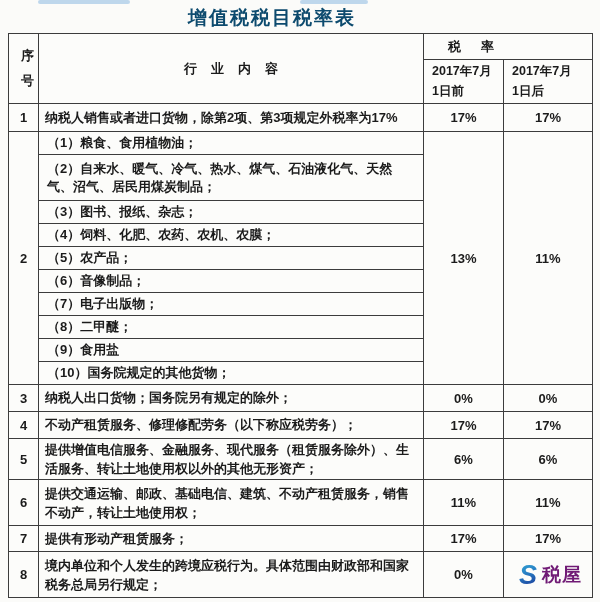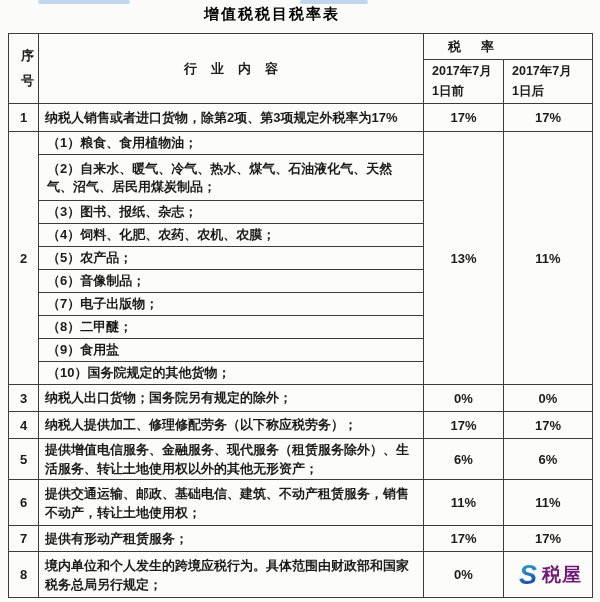--- a/index.html
+++ b/index.html
@@ -15,21 +15,21 @@
   
   .smudge{position:absolute;top:0;height:4px;background:rgba(140,185,225,.55);border-radius:2px;}
   .smudge.a{left:38px;width:92px;}
   .smudge.b{left:300px;width:68px;}
   .watermark-smudge{position:absolute;left:185px;top:349px;width:230px;height:18px;
     background:rgba(205,205,198,.28);border-radius:3px;pointer-events:none;}
 
   .title-bar{position:absolute;top:5px;left:0;width:600px;height:26px;}
   .doc-title{
     position:absolute;left:0;right:56px;text-align:center;
-    font-size:15px;font-weight:bold;letter-spacing:2px;color:#000000;
+    font-size:19px;font-weight:bold;letter-spacing:2px;color:#0c4a6e;
   }
   .doc-credit{
     position:absolute;right:40px;top:4px;
     font-size:13px;font-weight:bold;color:#9e2f26;letter-spacing:2px;
   }
 
   table.rate-table{
     position:absolute;left:8px;top:33px;
     width:584px;border-collapse:collapse;table-layout:fixed;
     background:#fcfcfa;
@@ -155,21 +155,21 @@
       </tr>
 
       <tr class="r-3">
         <td class="no-cell">3</td>
         <td class="content-cell">纳税人出口货物；国务院另有规定的除外；</td>
         <td class="rate-cell">0%</td>
         <td class="rate-cell">0%</td>
       </tr>
       <tr class="r-4">
         <td class="no-cell">4</td>
-        <td class="content-cell">纳税人提供加工、修理修配劳务（以下称应税劳务）；</td>
+        <td class="content-cell">不动产租赁服务、修理修配劳务（以下称应税劳务）；</td>
         <td class="rate-cell">17%</td>
         <td class="rate-cell">17%</td>
       </tr>
       <tr class="r-5">
         <td class="no-cell">5</td>
         <td class="content-cell">提供增值电信服务、金融服务、现代服务（租赁服务除外）、生活服务、转让土地使用权以外的其他无形资产；</td>
         <td class="rate-cell">6%</td>
         <td class="rate-cell">6%</td>
       </tr>
       <tr class="r-6">

